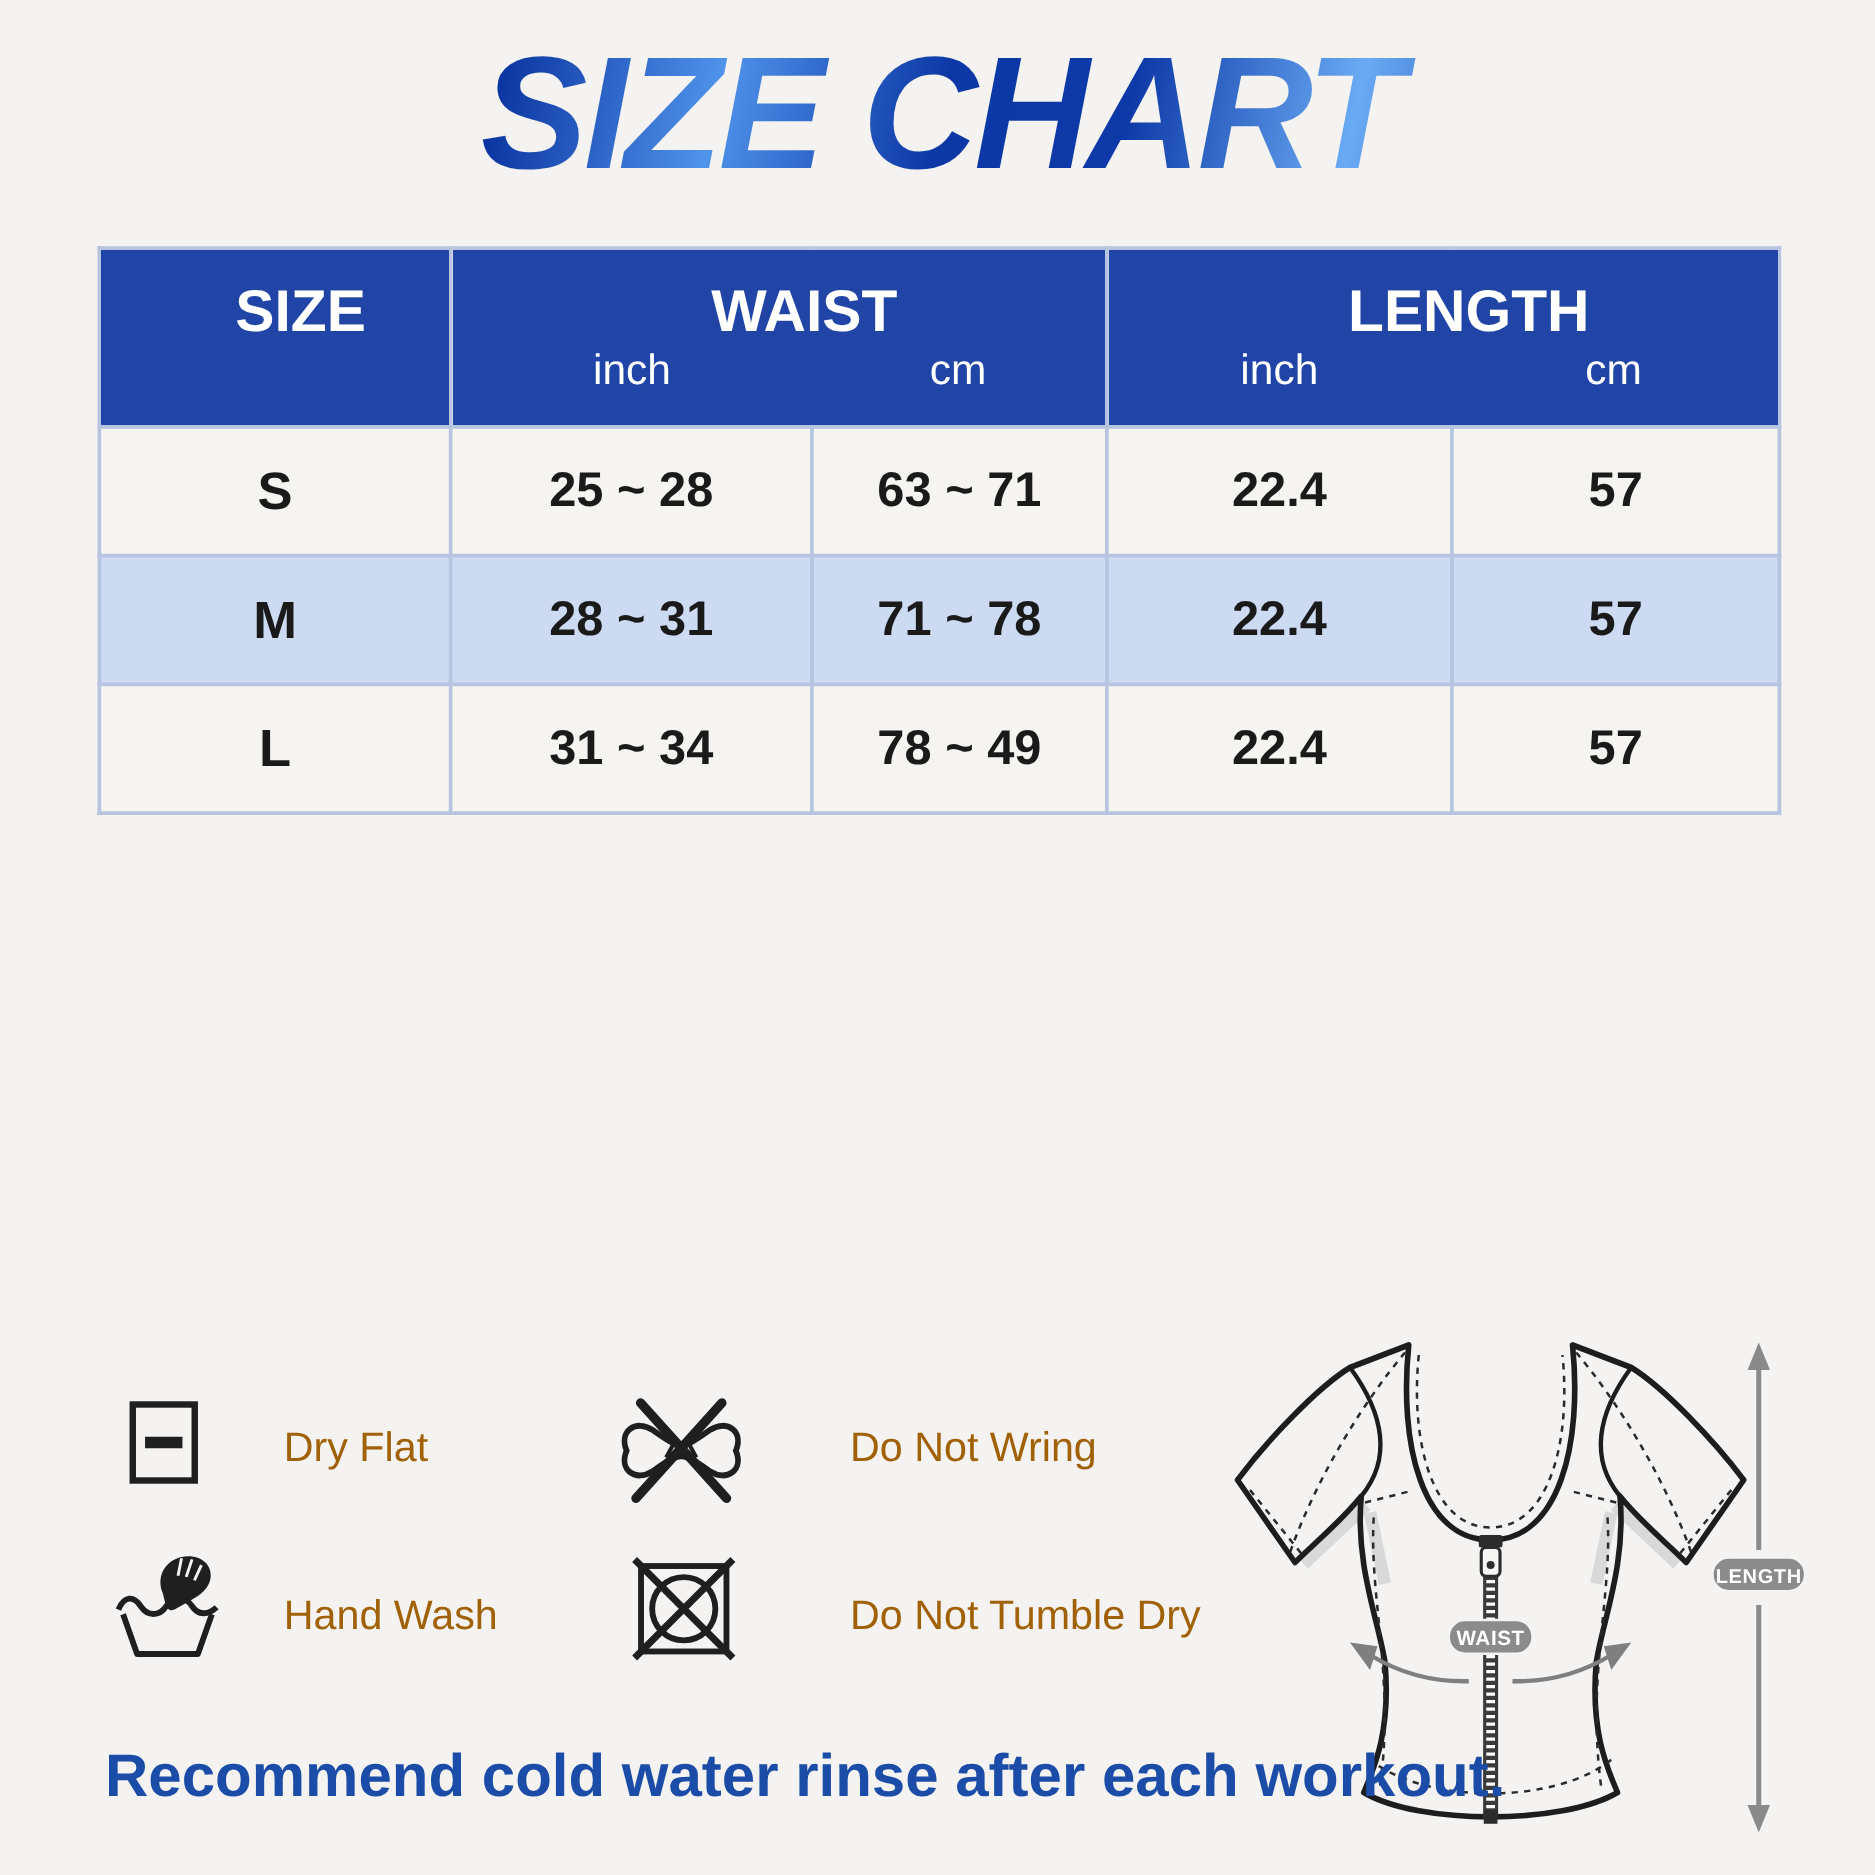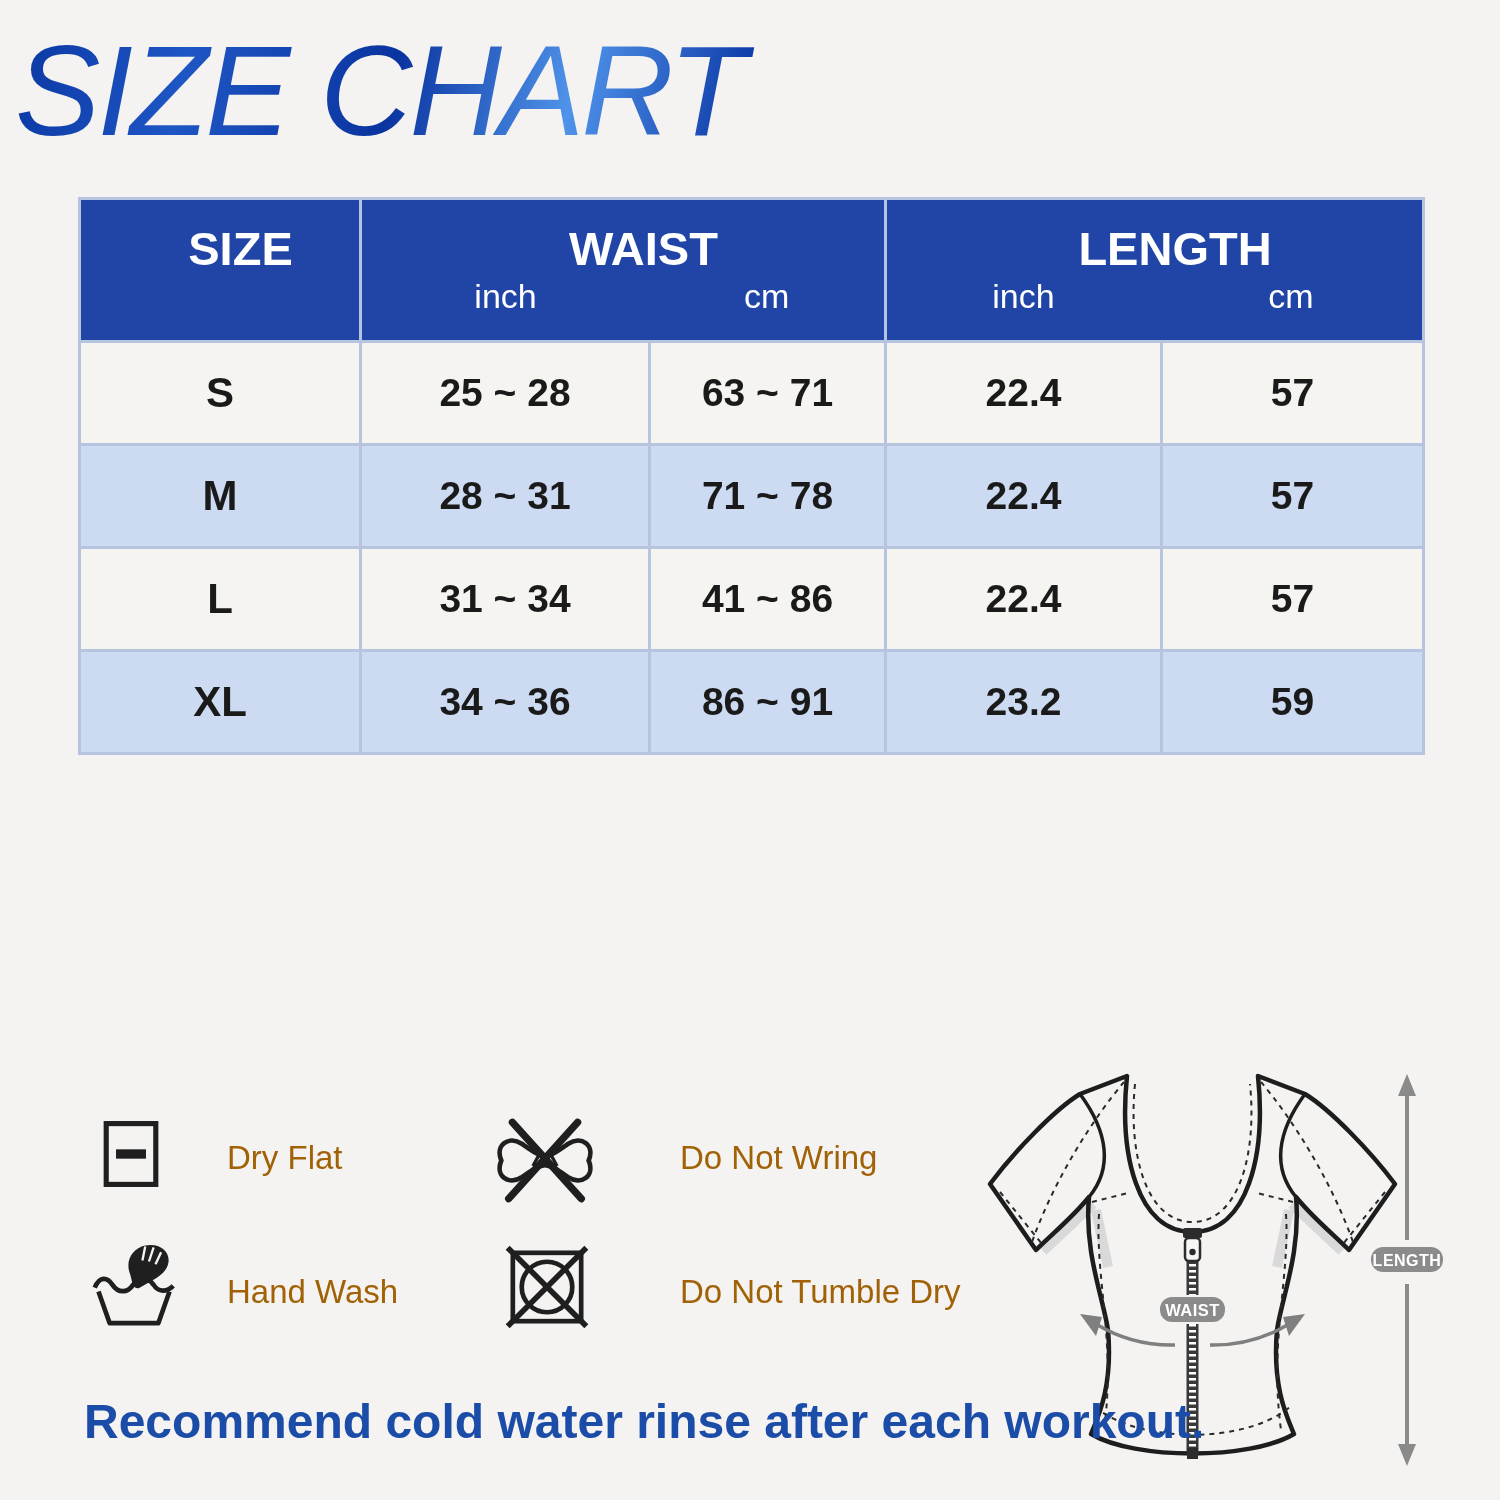--- a/index.html
+++ b/index.html
@@ -6,23 +6,23 @@
   body {
     width:1500px; height:1500px; position:relative; overflow:hidden;
     background:#f4f3f1;
     font-family:"Liberation Sans", sans-serif;
     color:#1a1a1a;
   }
 
   
   .title {
     position:absolute; top:16px; left:0; right:10px;
-    text-align:left;
+    text-align:center;
     font-size:128px; line-height:150px;
-    font-weight:normal; font-style:italic;
+    font-weight:bold; font-style:italic;
     letter-spacing:-3px;
     color:#0d3aa8;
     white-space:nowrap;
     margin-left:15px;
   }
   @supports ((-webkit-background-clip:text) or (background-clip:text)) {
     .title {
       background-image:linear-gradient(102deg,
         #0b37a4 0%, #1e56c4 12%, #0a34a0 26%, #4f93ea 38%,
         #0c38a6 50%, #0d3aa8 60%, #6aaaf4 72%, #0b36a2 85%, #2a62cc 100%);
@@ -114,30 +114,23 @@
     <tr class="alt">
       <td class="c-size">M</td>
       <td>28 ~ 31</td>
       <td>71 ~ 78</td>
       <td>22.4</td>
       <td>57</td>
     </tr>
     <tr>
       <td class="c-size">L</td>
       <td>31 ~ 34</td>
-      <td>41 ~ 86</td>
+      <td>78 ~ 49</td>
       <td>22.4</td>
       <td>57</td>
-    </tr>
-    <tr class="alt">
-      <td class="c-size">XL</td>
-      <td>34 ~ 36</td>
-      <td>86 ~ 91</td>
-      <td>23.2</td>
-      <td>59</td>
     </tr>
   </tbody>
 </table>
 
 <div class="care-icon" style="left:102px; top:1118px;">
   <svg width="58" height="72" viewBox="0 0 62 74">
     <rect x="4.5" y="4.5" width="53" height="65" fill="none" stroke="#1f1f1f" stroke-width="5.5"></rect>
     <line x1="15" y1="37" x2="47" y2="37" stroke="#1f1f1f" stroke-width="10"></line>
   </svg>
 </div>

